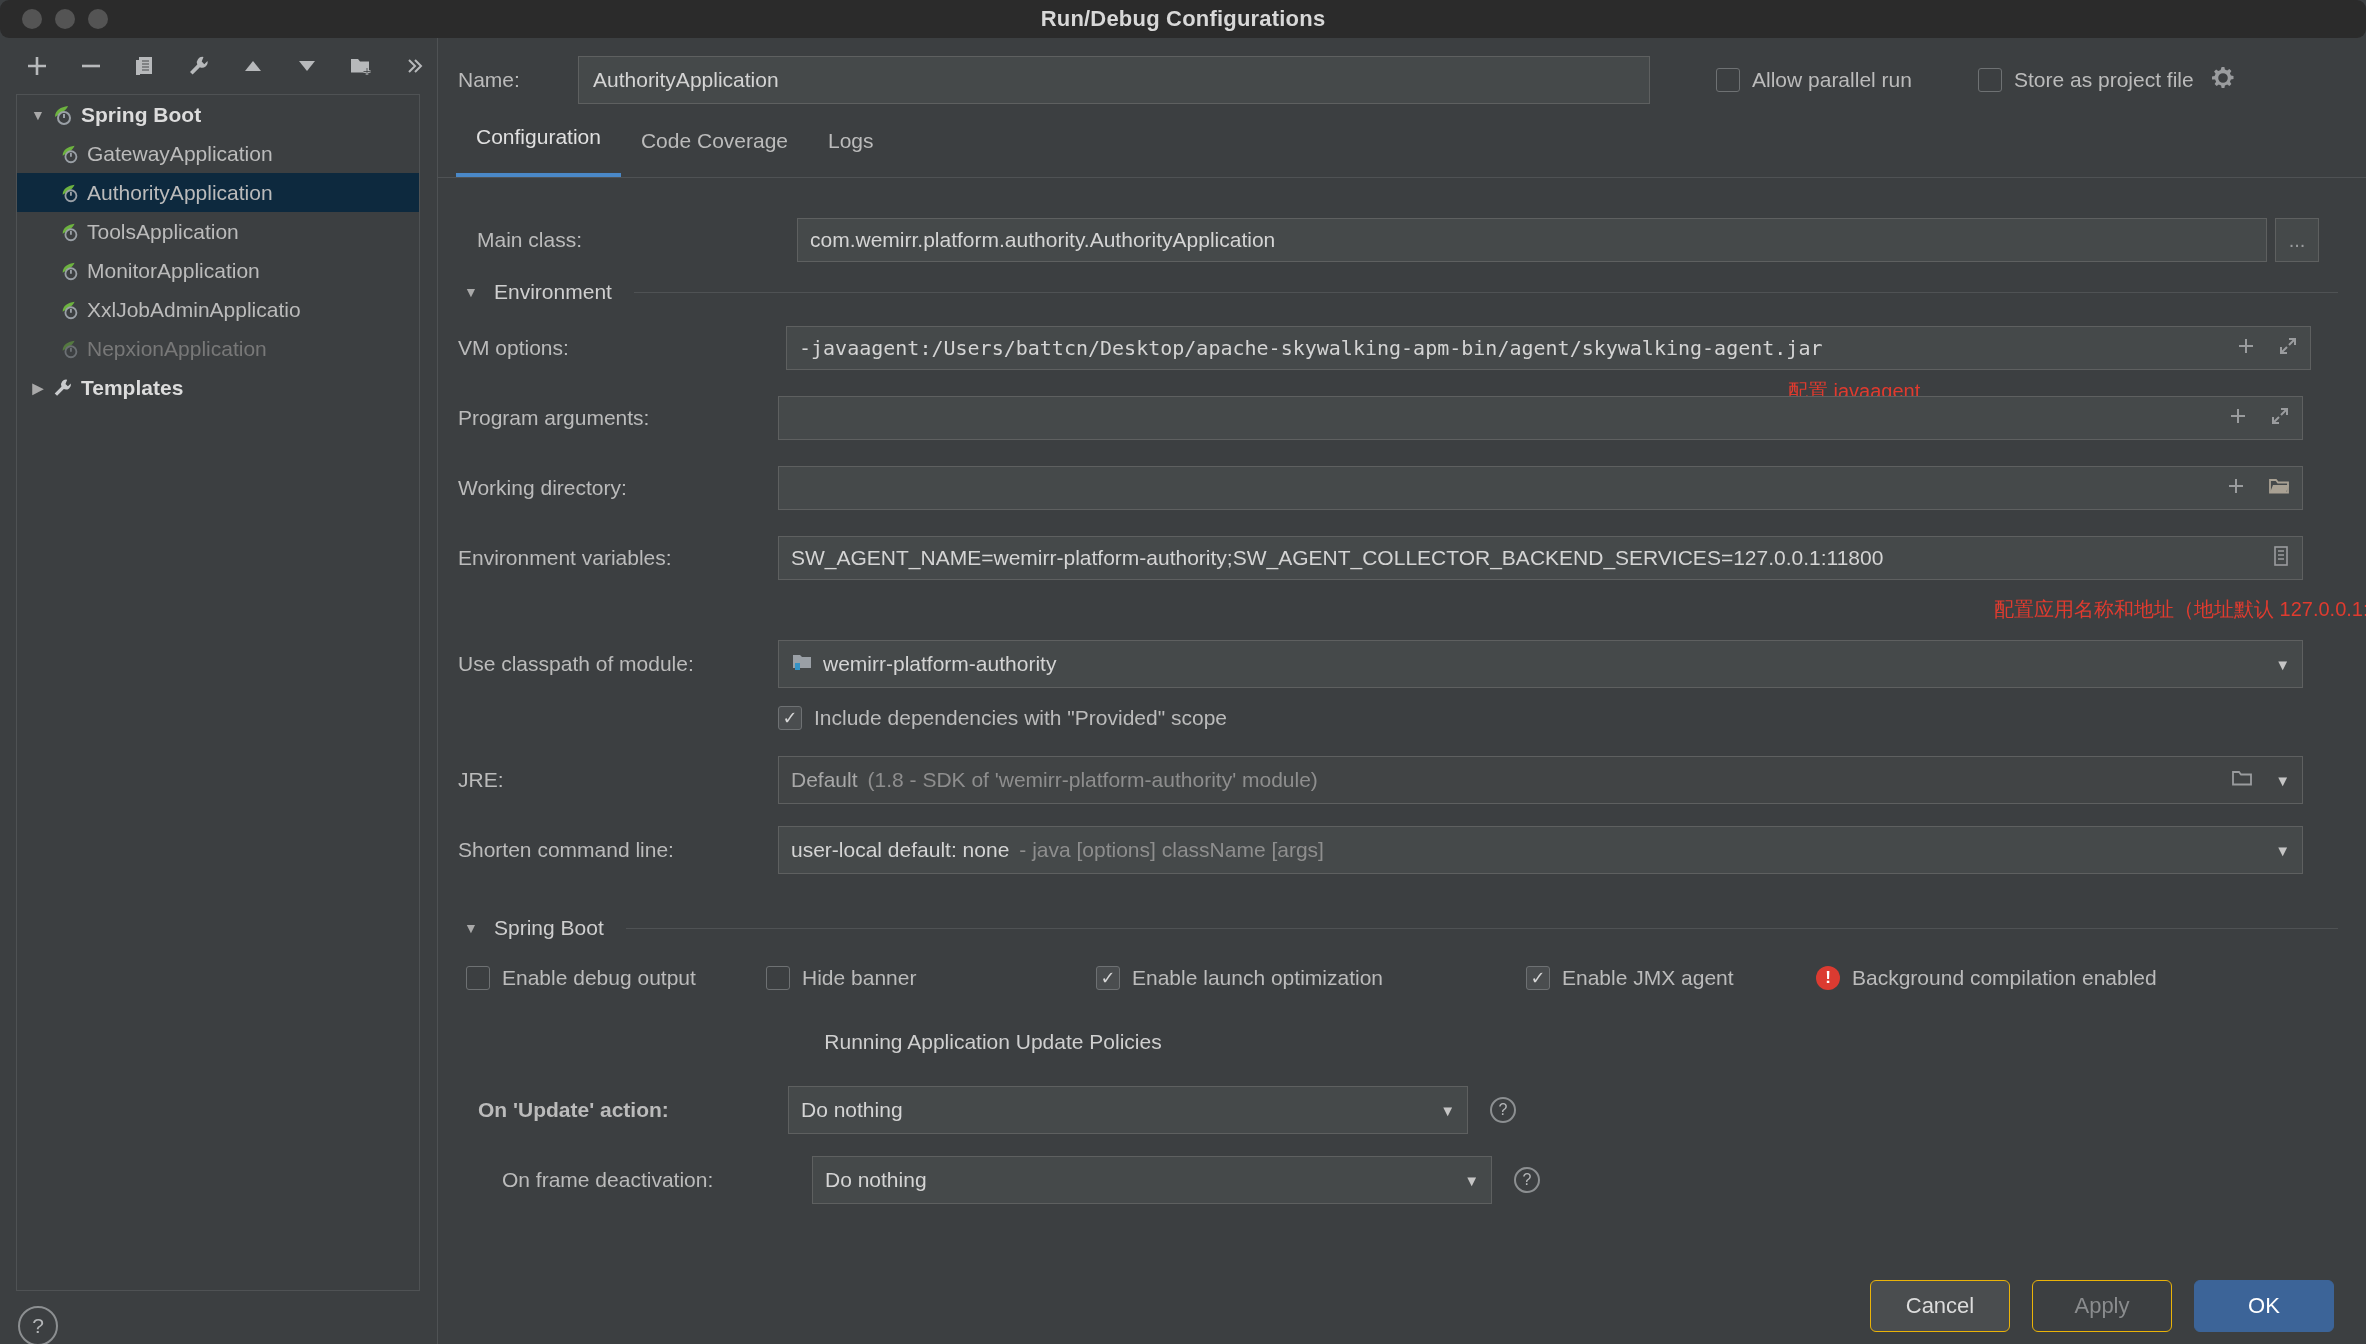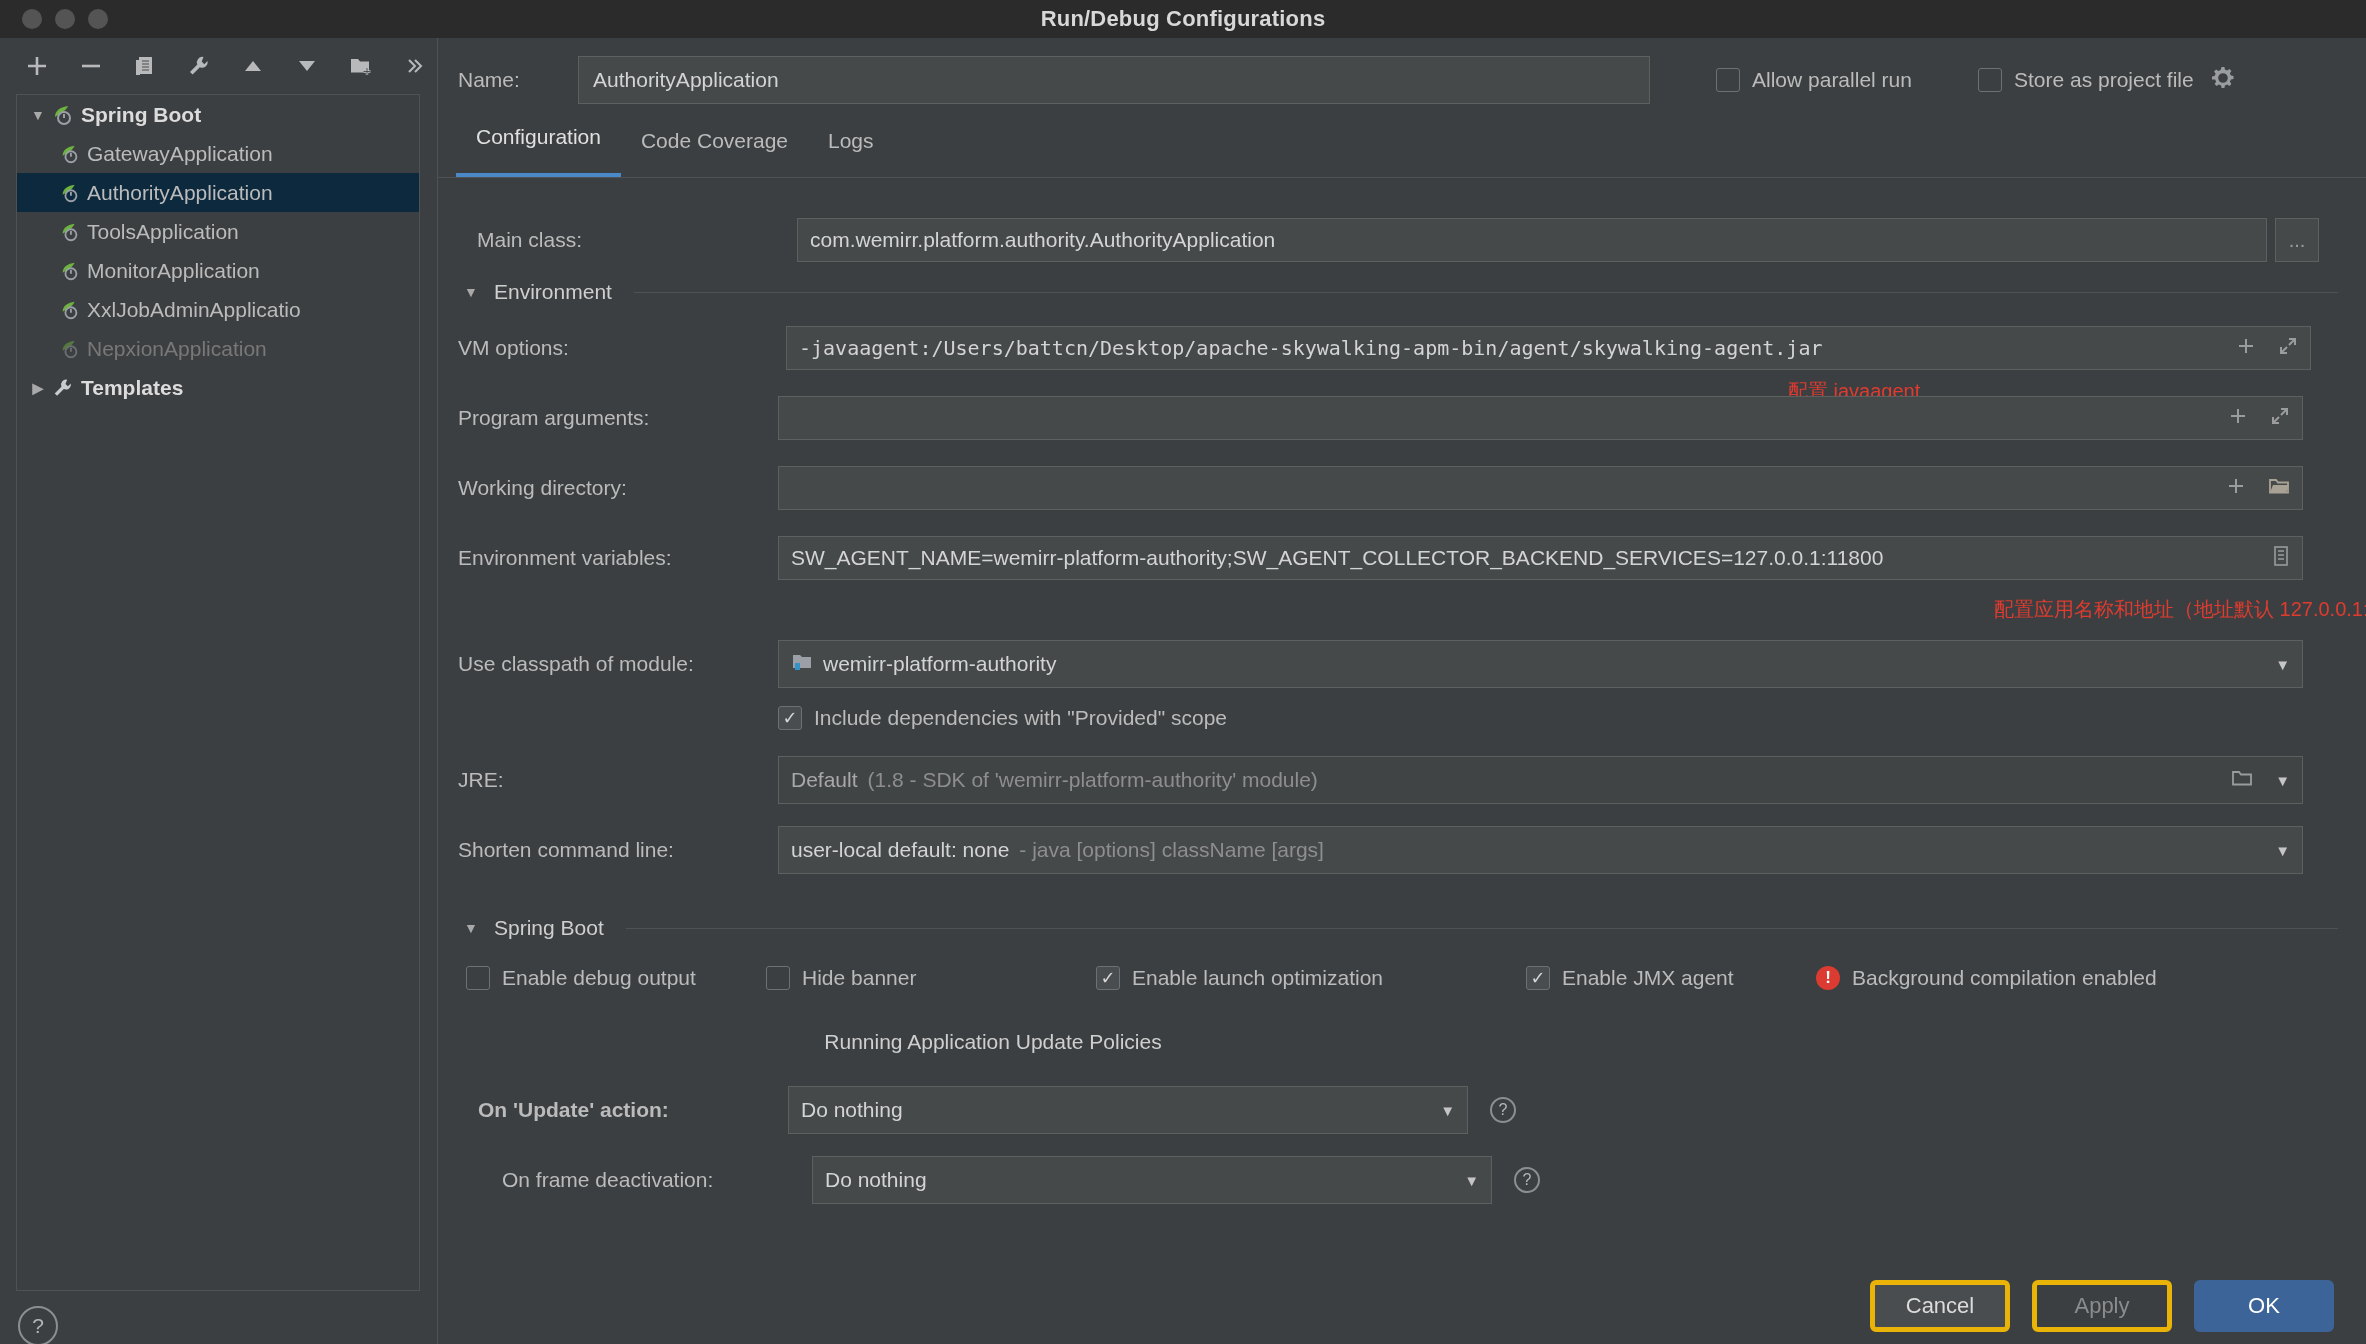--- a/index.html
+++ b/index.html
@@ -7,21 +7,21 @@
     width: 2366px; height: 1344px;
     background: #3c3f41;
     font-family: "Liberation Sans", sans-serif;
     color: #bbbbbb;
     overflow: hidden;
   }
   
   #titlebar {
     position: absolute; left: 0; top: 0; width: 2366px; height: 38px;
     background: #2b2b2b;
-    display: flex; align-items: center;
+    display: flex; align-items: center; border-radius: 9px;
   }
   .traffic-lights { display: flex; gap: 13px; margin-left: 22px; }
   .tl { width: 20px; height: 20px; border-radius: 50%; background: #545454; }
   #win-title {
     position: absolute; left: 0; right: 0; top: 0; height: 38px;
     line-height: 38px; text-align: center;
     font-size: 22px; font-weight: bold; color: #d8d8d8;
     letter-spacing: .2px;
   }
   
@@ -145,21 +145,21 @@
   }
   
   #bottom-bar {
     position: absolute; left: 437px; top: 1268px; width: 1929px; height: 76px;
     display: flex; align-items: center; justify-content: flex-end;
     padding-right: 32px; gap: 22px;
   }
   .btn {
     min-width: 140px; height: 52px; border-radius: 6px;
     display: flex; align-items: center; justify-content: center;
-    font-size: 22px; border: 5px solid #eab308; background: #4a4d4f; color: #dcdcdc;
+    font-size: 22px; border: 1px solid #eab308; background: #4a4d4f; color: #dcdcdc;
   }
   .btn.ghost { background: #3c3f41; color: #8a8c8e; }
   .btn.primary { background: #3c6498; border-color: #3c6498; color: #ffffff; }
 </style>
 </head>
 <body>
 
 <div id="titlebar">
   <div class="traffic-lights">
     <div class="tl"></div>

